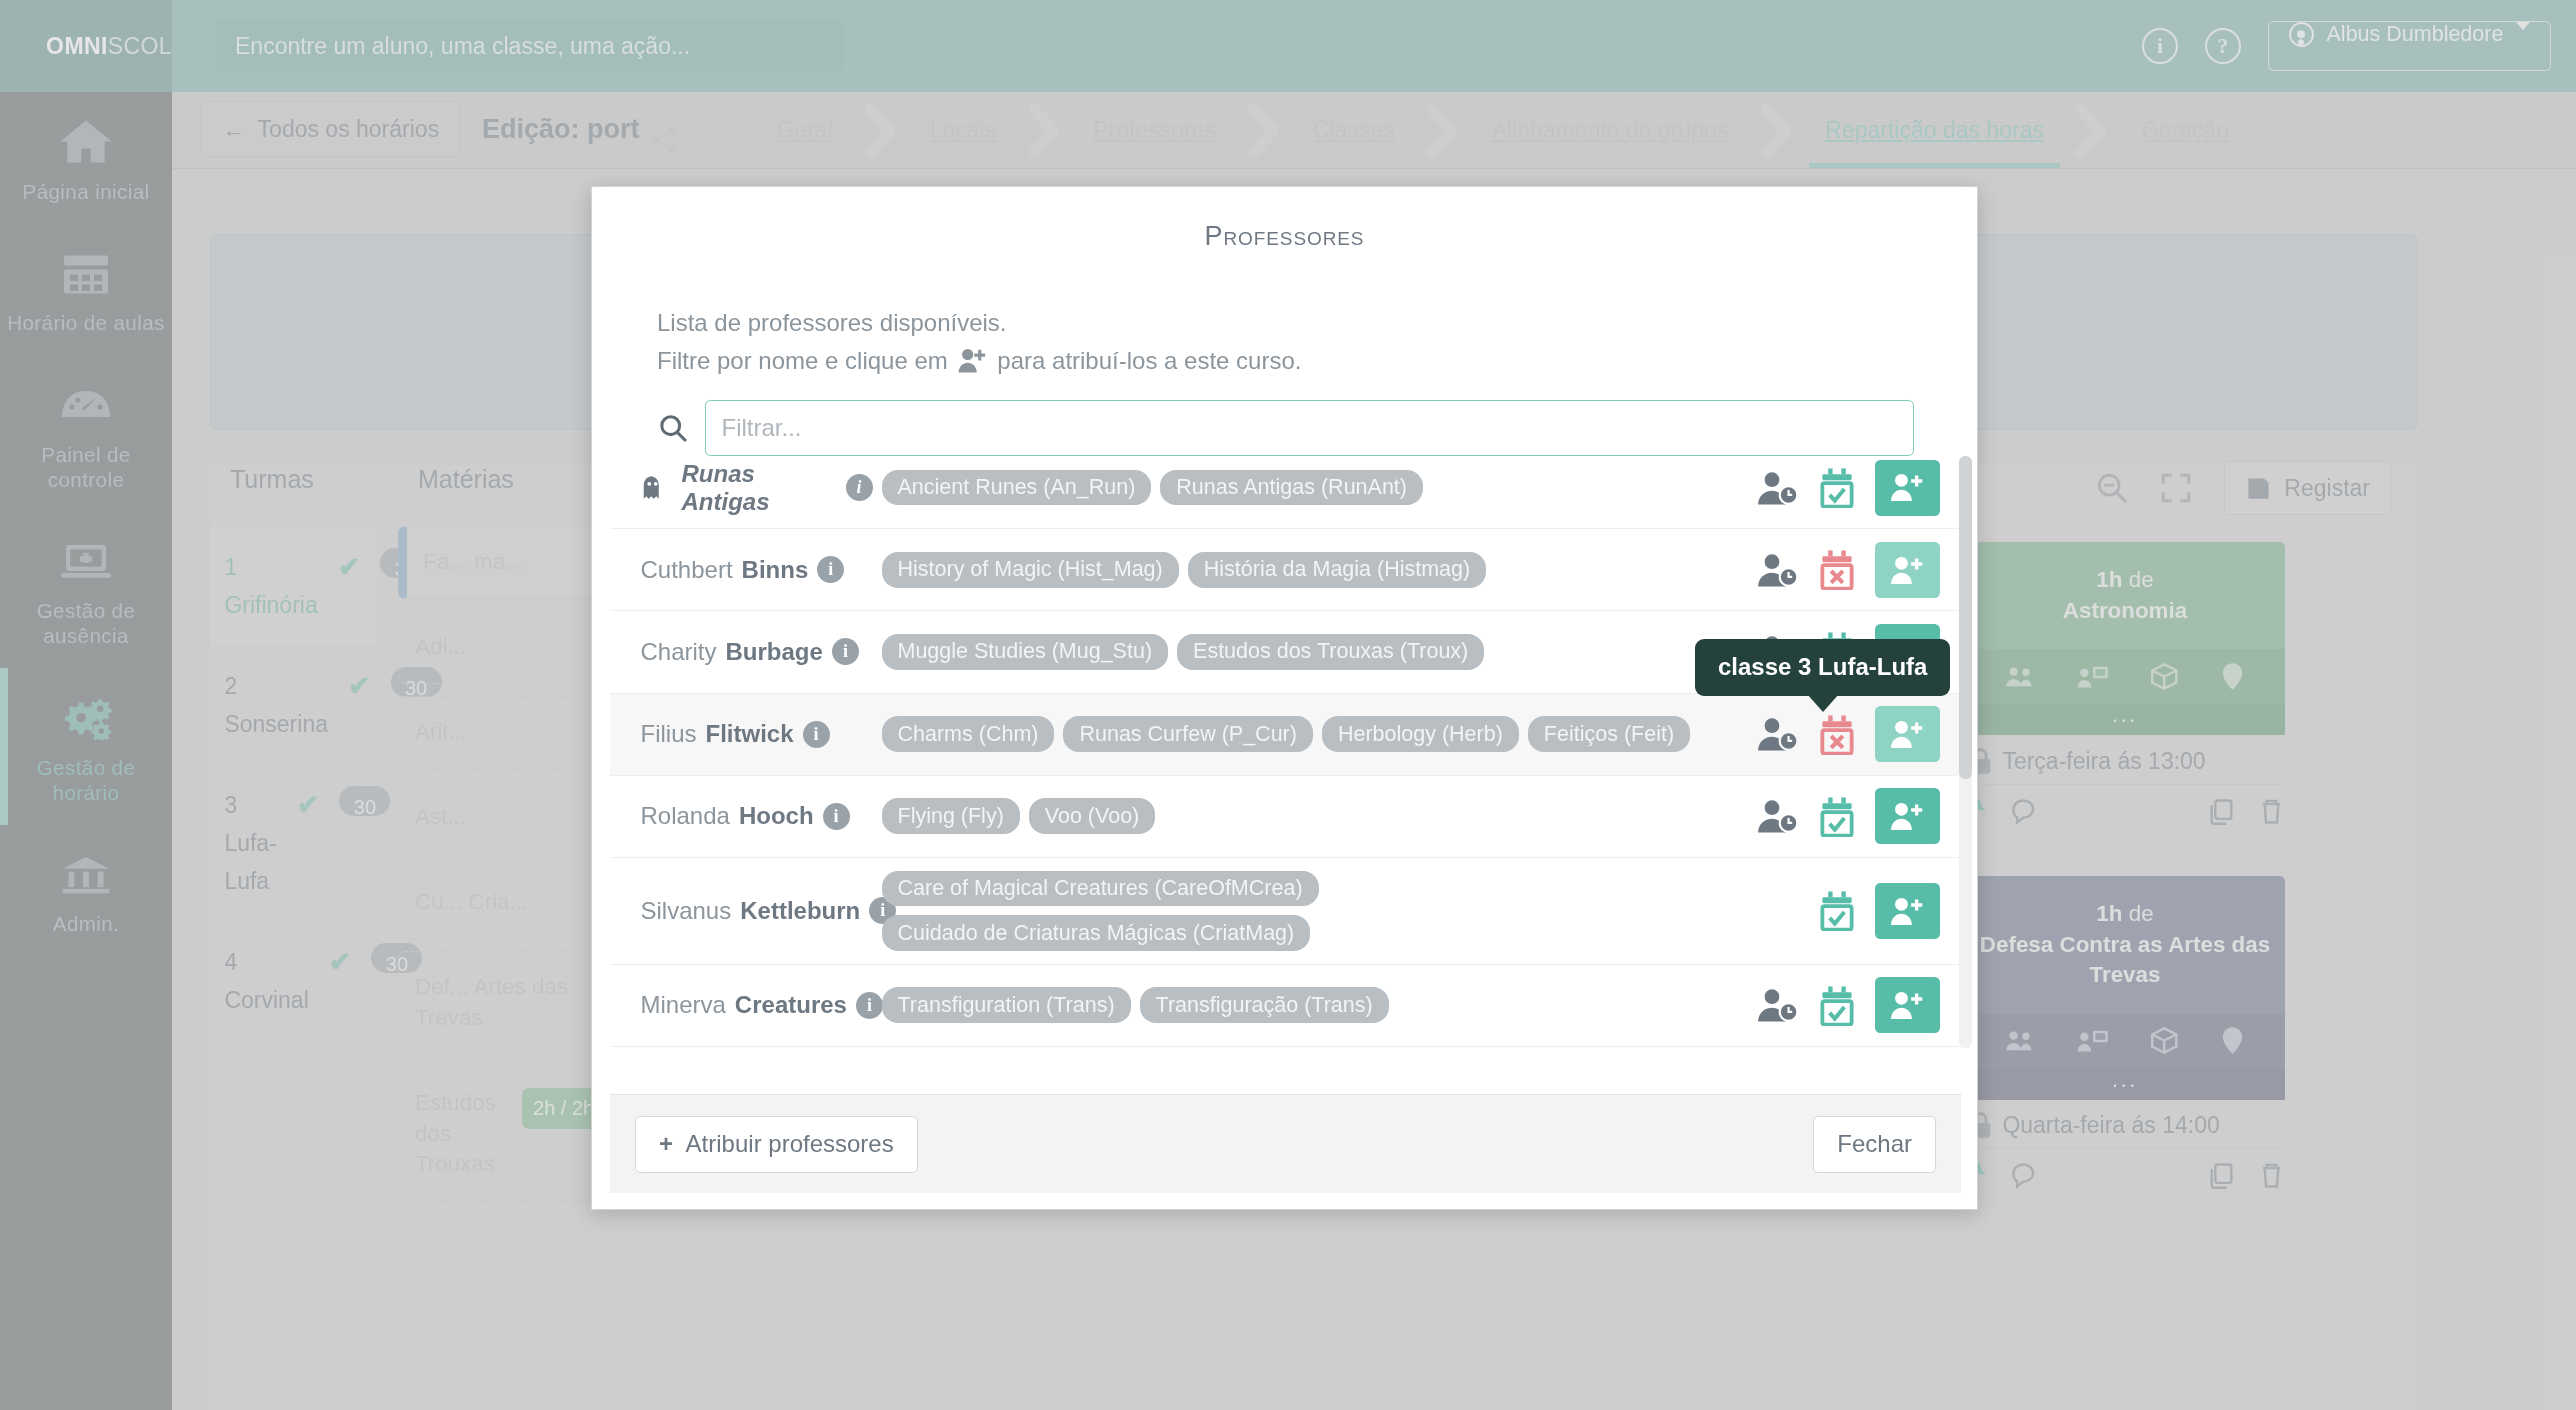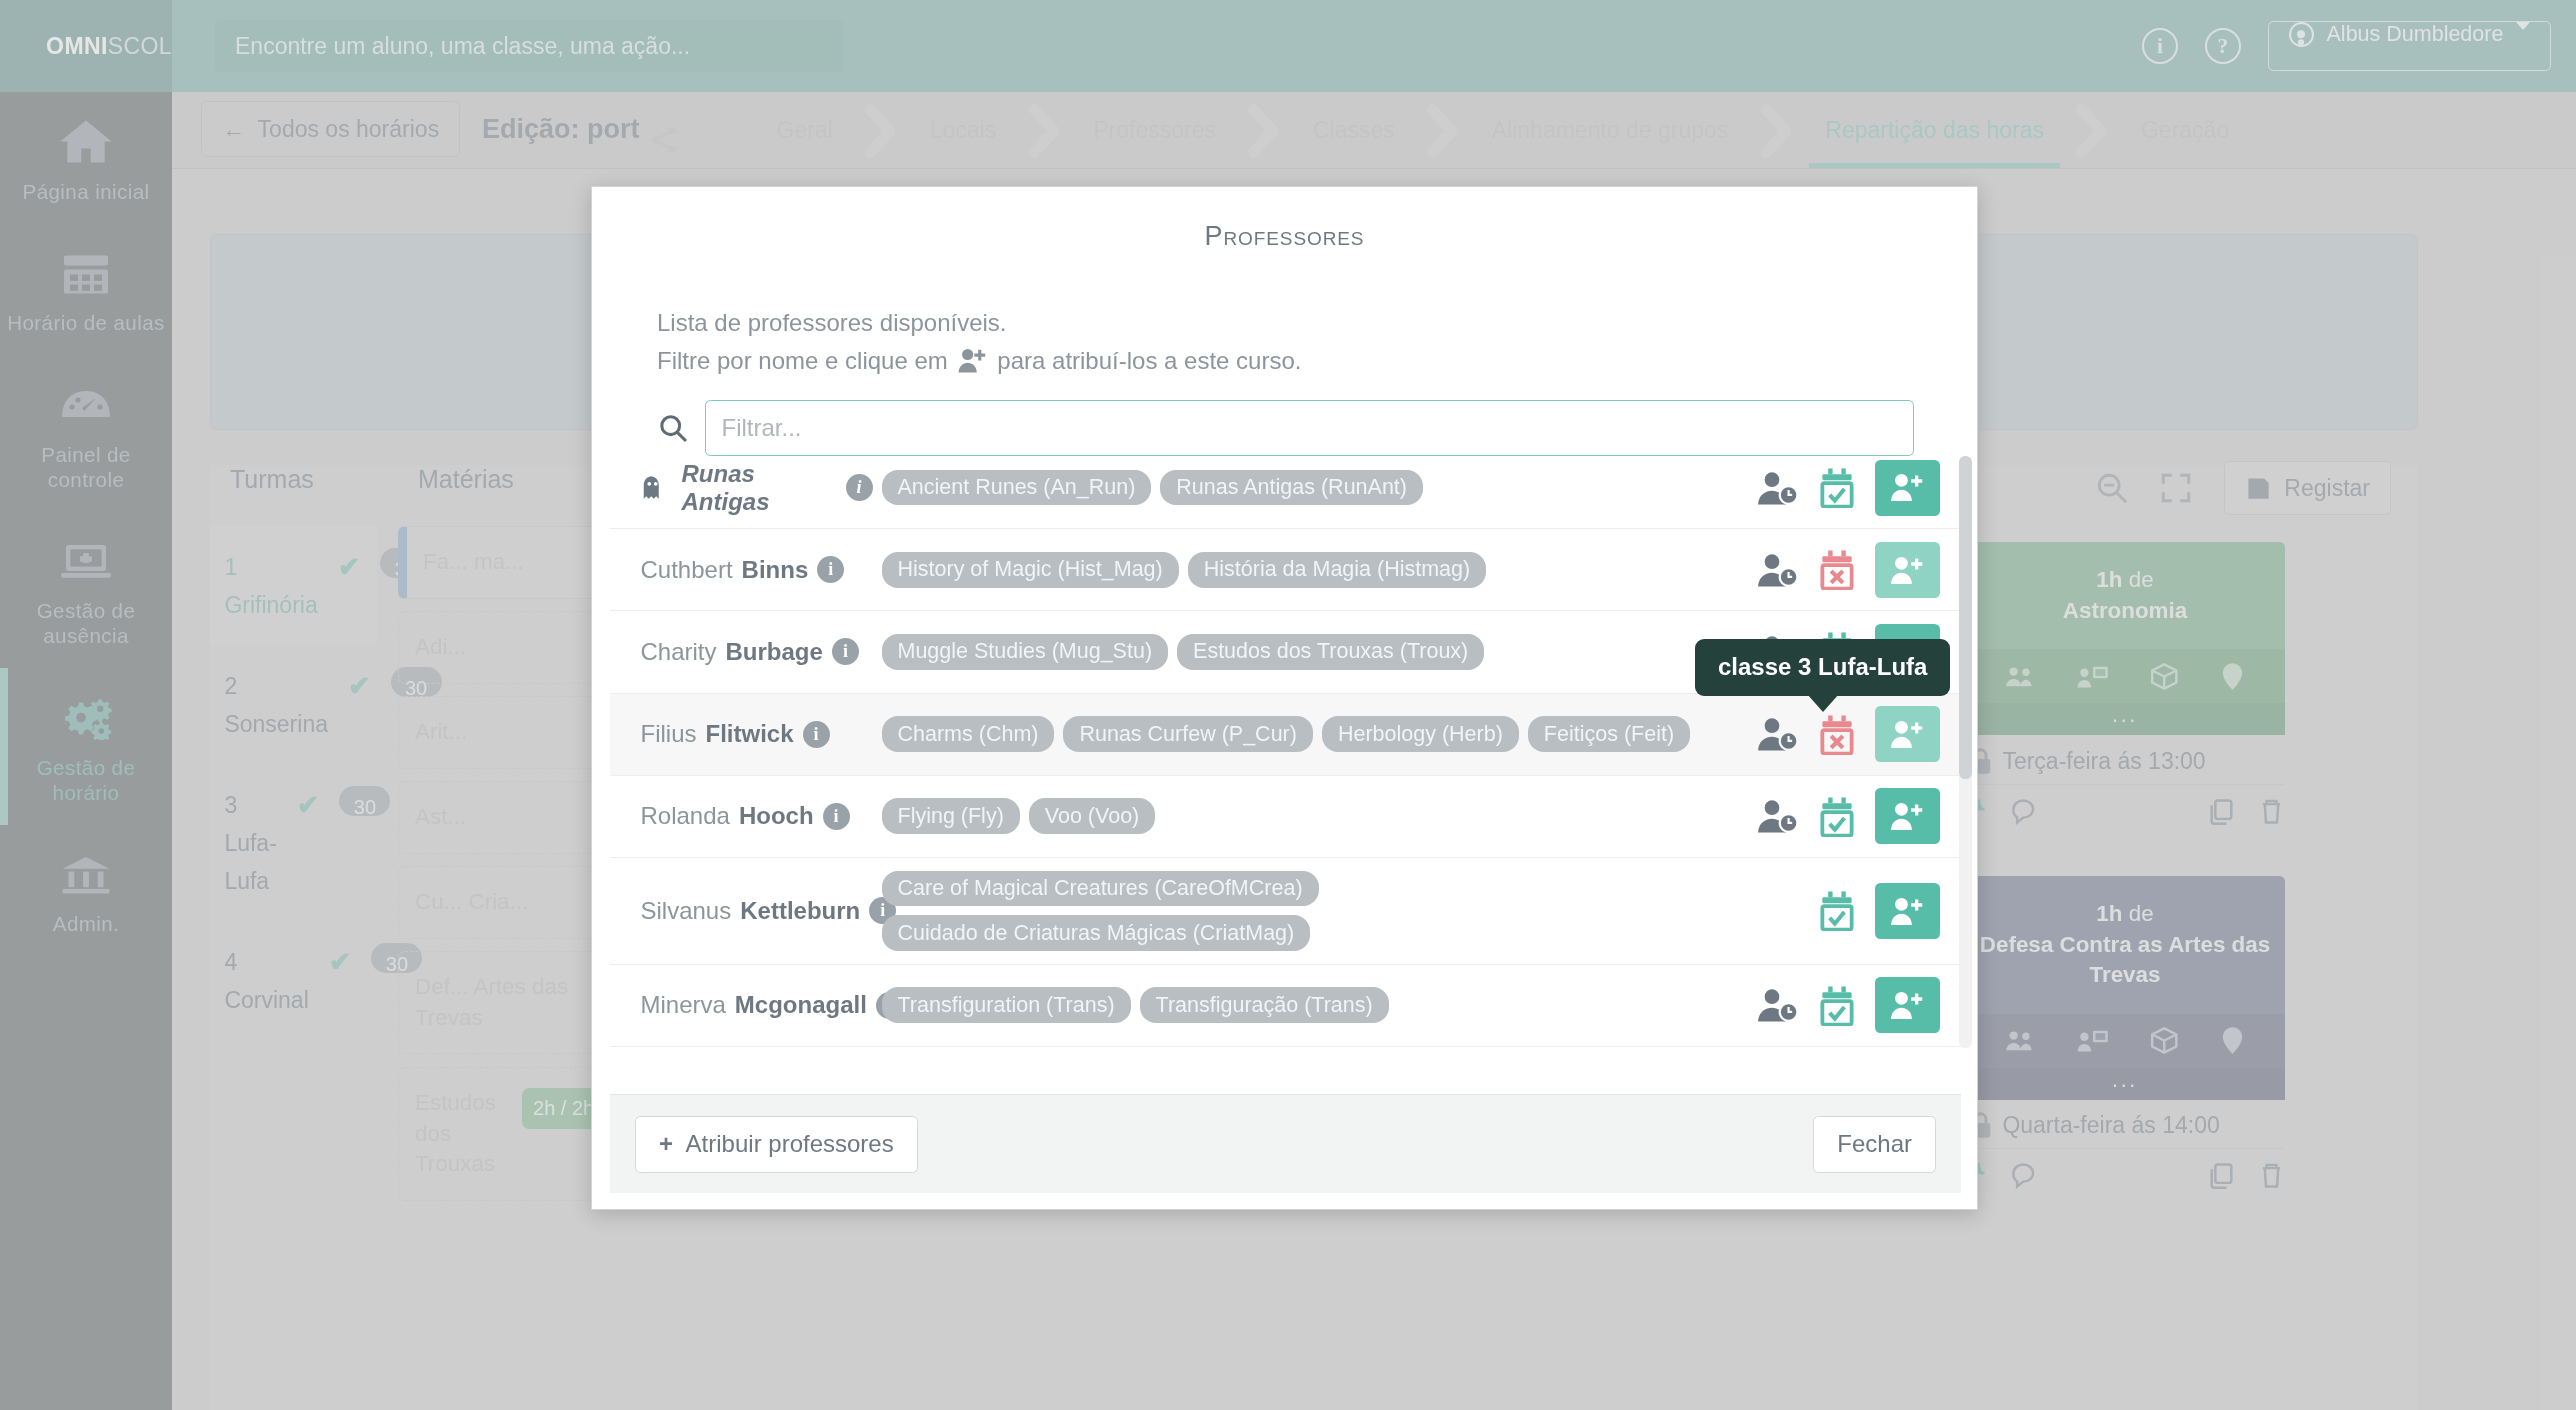--- a/index.html
+++ b/index.html
@@ -46,21 +46,21 @@
   svg { display:block; }
 
   
   .subhead { position:absolute; left:172px; top:92px; width:2404px; height:77px; background:#c1c1c1; border-bottom:1.8px solid #adadad;}
   .backbtn { position:absolute; left:29px; top:9px; height:56px; border:1.8px solid #b0b0b0; border-radius:5.4px;
              background:#c4c4c4; color:#6d7883; font-size:23px; display:flex; align-items:center; gap:12.6px; padding:0 20px; }
   .edtitle { position:absolute; left:310px; top:21.5px; font-size:27px; font-weight:bold; color:#6d7883; }
   .share { position:absolute; left:476px; top:32px; color:#b8b8b8; }
   .wizard { position:absolute; left:574px; top:0; height:77px; display:flex; align-items:center; }
   .wz { display:flex; align-items:center; }
-  .wz .t { font-size:23px; line-height:29px; color:#b4b4b4; text-align:left; padding:0 30.5px; position:relative; }
+  .wz .t { font-size:23px; line-height:29px; color:#b4b4b4; text-align:left; padding:0 30.5px; position:relative;text-decoration:underline; }
   .wz.current .t { color:#78bcb1; }
   .wz.current .t::after { content:""; position:absolute; left:14.4px; right:14.4px; bottom:-23px; height:5.4px; background:#78bcb1; }
   .chev { color:#c9c9c9; }
 
   
   .content { position:absolute; left:172px; top:169px; width:2404px; height:1242px; background:#c6c6c6; }
   .alertbox { position:absolute; left:38px; top:65px; width:2208px; height:196px; background:#b3bfc6;
               border:1.8px solid #a7b3ba; border-radius:7.2px; color:#687783; text-align:center; padding-top:18px; }
   .alertbox .a1 { font-size:25px; font-weight:bold; line-height:39px; }
   .alertbox .a2 { font-size:22.4px; font-weight:bold; font-style:italic; line-height:36px; }
@@ -792,21 +792,21 @@
                 <path d="M0.5 21 c0-5.3 3.8-8.2 7.5-8.2 s7.5 2.9 7.5 8.2z"></path>
               <path d="M19 2.5 v8 M15 6.5 h8" stroke="#ffffff" stroke-width="2.4"></path>
             </svg>
           </span>
         </div>
       </div>
 
       <div class="trow">
         <div class="tname">
           <span>Minerva </span>
-            <b>Mcgonagall</b>
+            <b>Creatures</b>
           <span class="info-i">i</span>
         </div>
         <div class="tags">
           <span class="tag">Transfiguration (Trans)</span>
           <span class="tag">Transfiguração (Trans)</span>
         </div>
         <div class="rowicons">
           <span>
             <svg width="43" height="36" viewBox="0 0 30 26" fill="#6d7883">
               <circle cx="11" cy="7" r="5.3"></circle>

